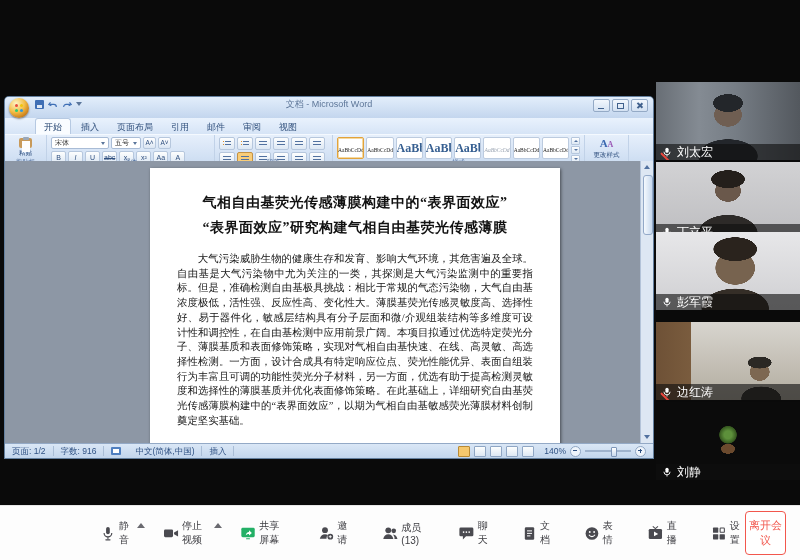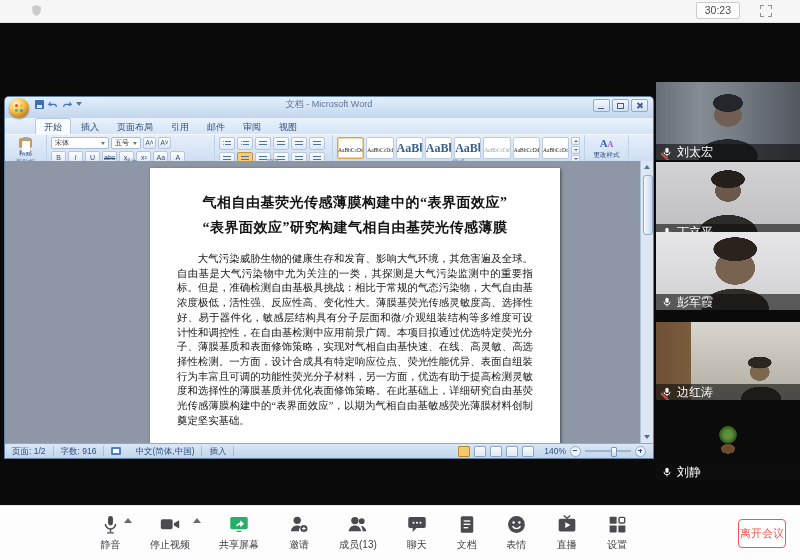--- a/index.html
+++ b/index.html
@@ -164,44 +164,32 @@
       linear-gradient(#d8d5cf,#b2ac9f);}
   .p4{top:402px;background:
       radial-gradient(ellipse 7px 5px at 50% 60%, #6b4a2e 98%, transparent),
       radial-gradient(circle 13px at 50% 42%, #5d903b 30%, #35571f 65%, transparent 70%),
       #0b0b0b;}
 
   
   .bottombar{position:absolute;left:0;bottom:0;width:800px;height:55px;background:#fdfdfd;border-top:1px solid #e8e8e8;
         display:flex;align-items:center;padding:0 14px;box-sizing:border-box;z-index:40;}
   .tb-group{display:flex;gap:29px;margin-left:86px;}
-  .tbtn{display:flex;flex-direction:column;align-items:center;gap:3px;font-size:10px;color:#3d3d42;cursor:pointer;position:relative;}
+  .tbtn{display:flex;flex-direction:row;align-items:center;gap:3px;font-size:10px;color:#3d3d42;cursor:pointer;position:relative;}
   .tbtn svg{display:block}
   .tb-caret{position:absolute;top:4px;right:-11px;width:0;height:0;border-left:4px solid transparent;
         border-right:4px solid transparent;border-bottom:5px solid #6a6a70;cursor:pointer;}
   .leave-btn{margin-left:auto;border:1px solid #f2574d;color:#f2574d;background:#fff;font-size:11px;
         padding:6px 1px;border-radius:4px;cursor:pointer;font-family:inherit;}
 </style>
 </head>
 <body>
 
 <div class="screen">
 
-  <div class="topbar">
-    <svg class="shield-ic" viewBox="0 0 24 24">
-      <path fill="#bdbdbd" d="M12 2l8 3v6c0 5-3.4 9.4-8 11-4.6-1.6-8-6-8-11V5z"></path>
-    </svg>
-    <div class="timer">30:23</div>
-    <div class="fs">
-      <i class="tl"></i>
-        <i class="tr"></i>
-        <i class="bl"></i>
-        <i class="br"></i>
-    </div>
-  </div>
 
   <div class="word">
     <div class="wtitle">
       <div class="office-btn">
           <span class="office-dots">
             <b></b>
           </span>
         </div>
       <div class="qat">
         <span class="disk"></span>

